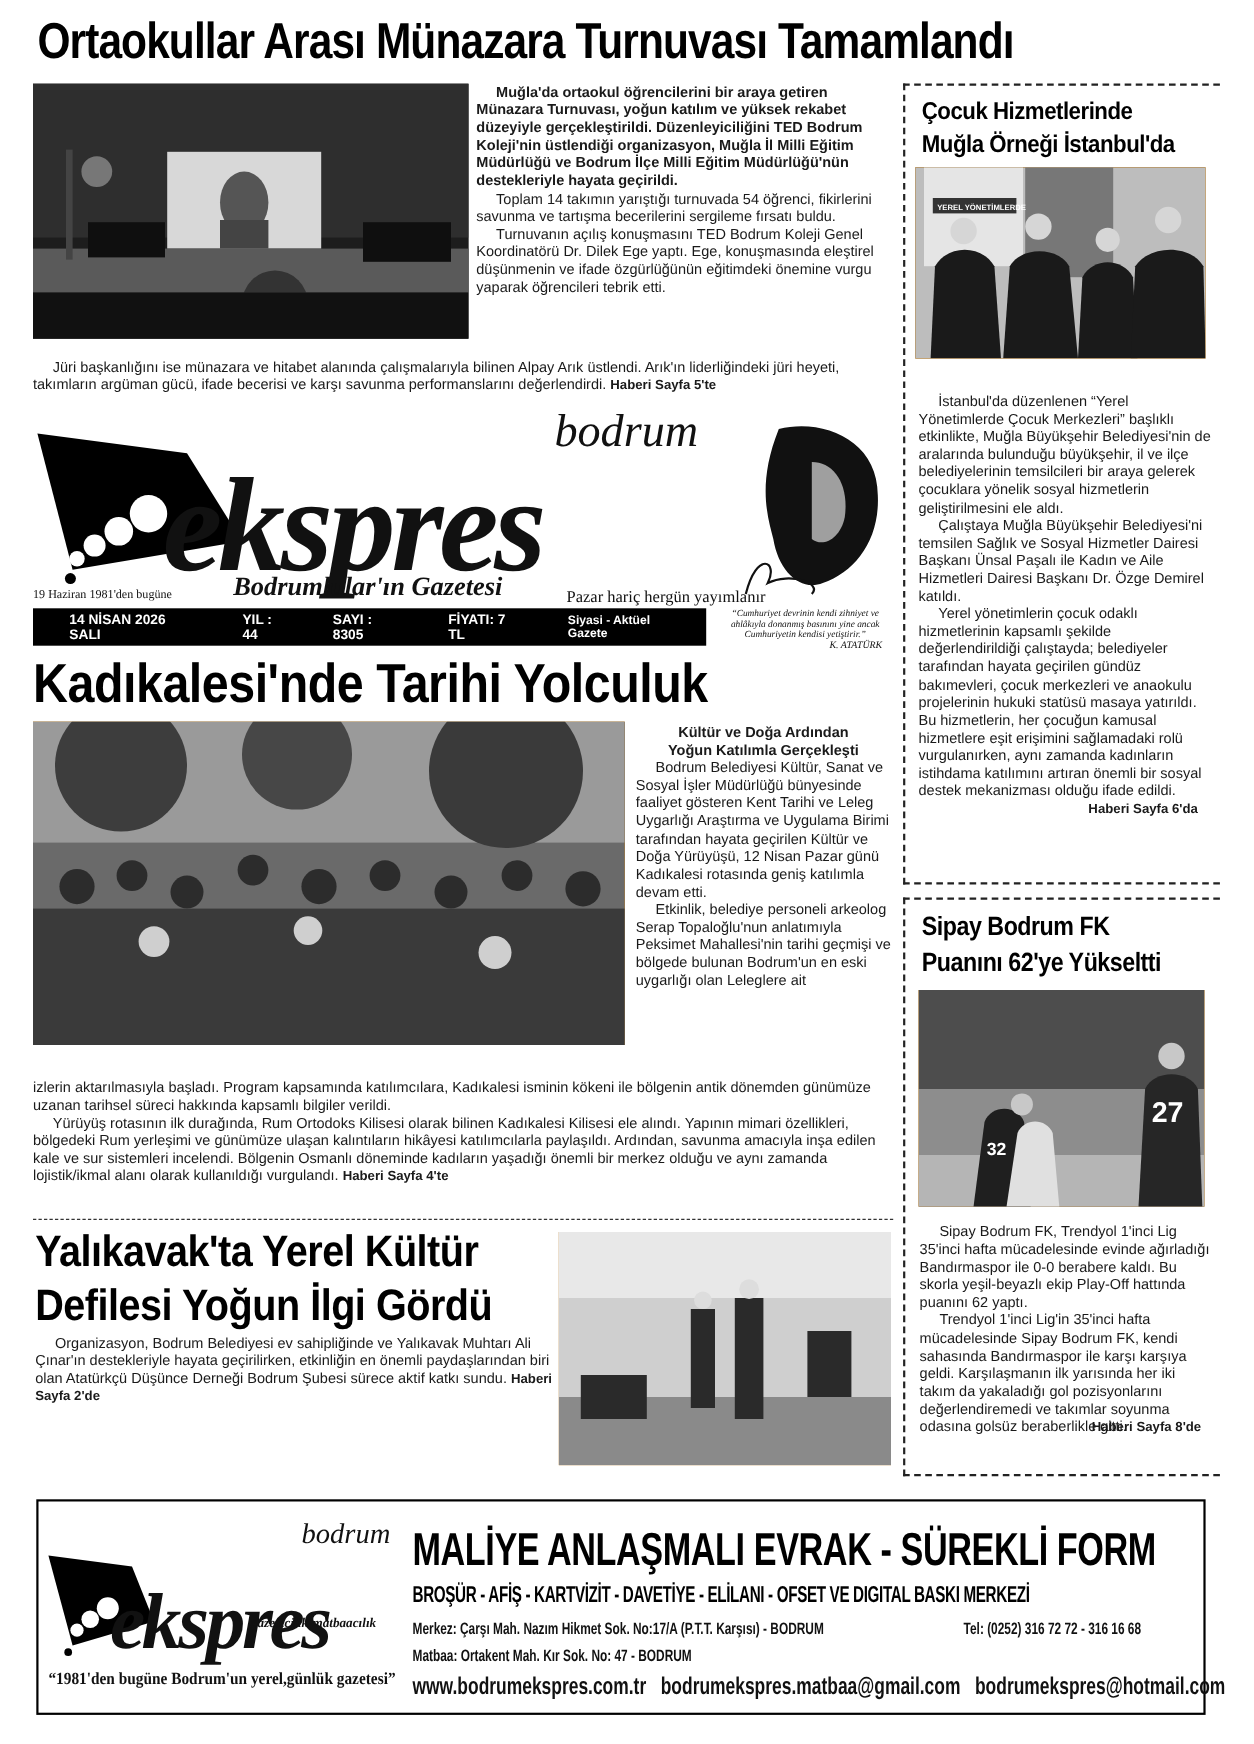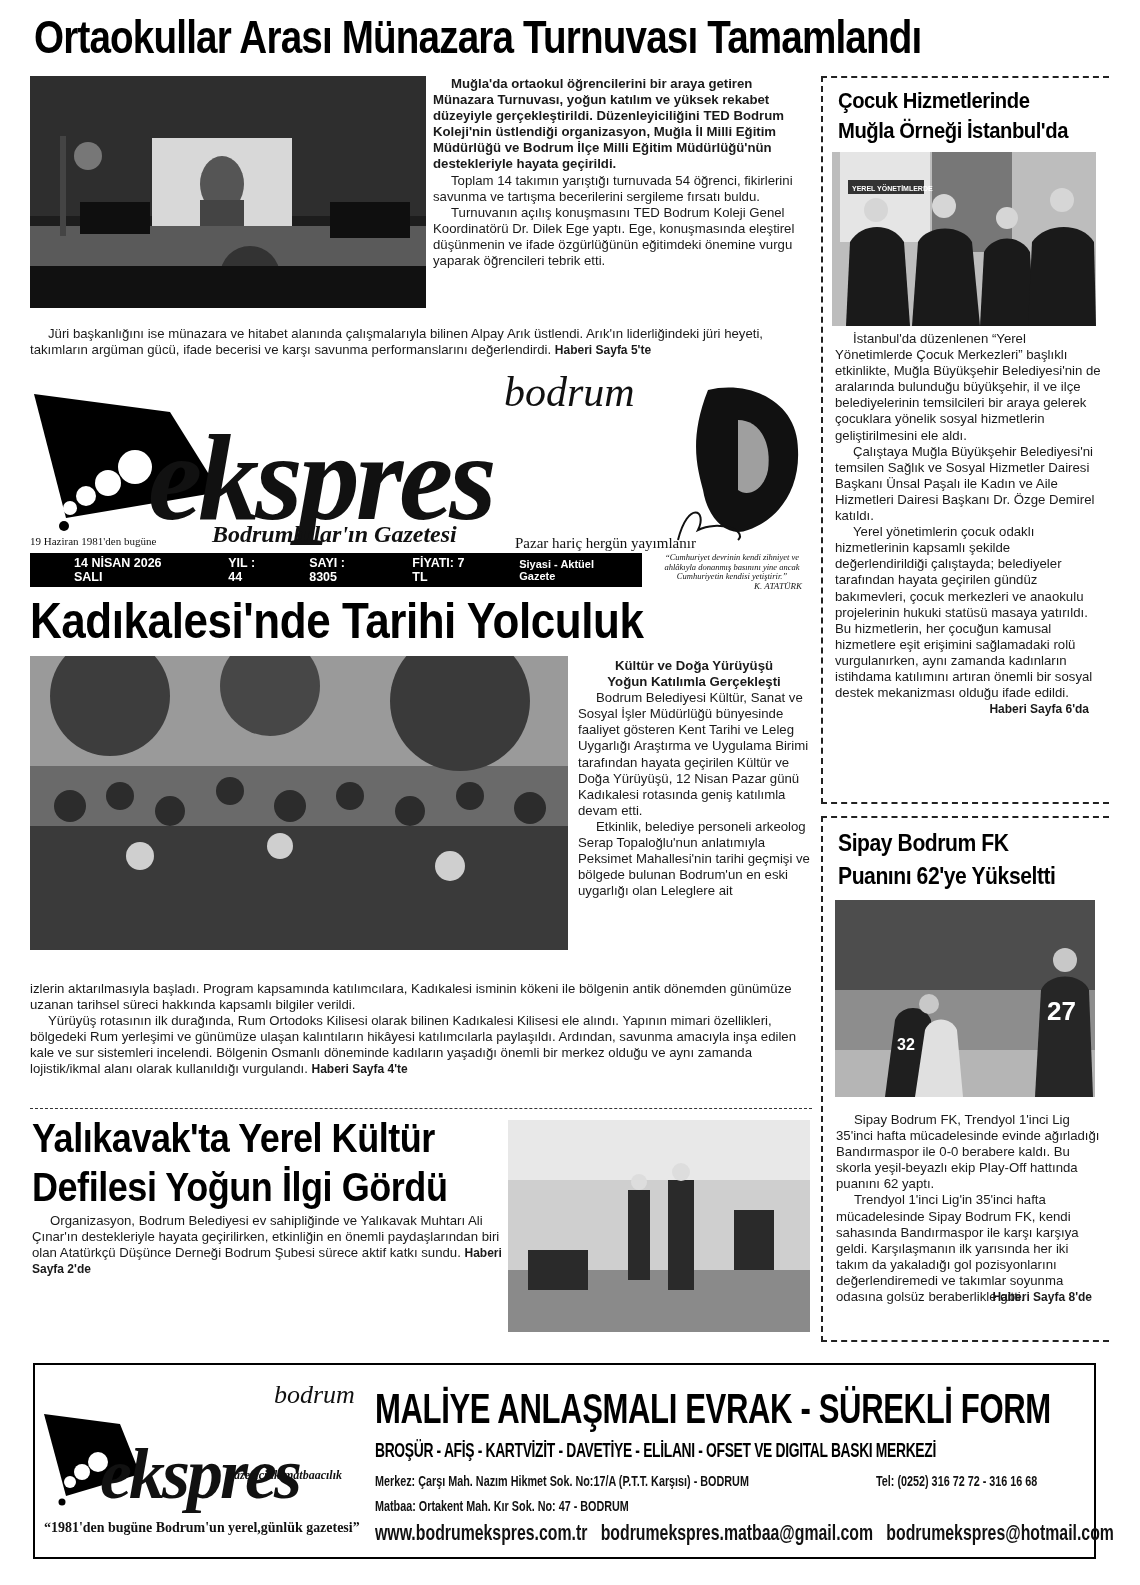--- a/index.html
+++ b/index.html
@@ -64,21 +64,21 @@
     <circle cx="34" cy="154" r="5" fill="#000"></circle>
   </svg>
   <div class="abs logo-e" style="left:118px; top:-6px; font-size:122px; line-height:140px; letter-spacing:-4px;">ekspres</div>
   <div class="abs" style="left:474px; top:-4px; font-family:'Liberation Serif', serif; font-style:italic; font-size:42px;">bodrum</div>
 </div>
 
 <div class="abs" style="left:30px; top:535px; font-family:'Liberation Serif', serif; font-size:11px;">19 Haziran 1981'den bugüne</div>
 <div class="abs" style="left:175px; top:521px; font-family:'Liberation Serif', serif; font-style:italic; font-weight:bold; font-size:24px;margin-left:37px;">Bodrumlular'ın Gazetesi</div>
 <div class="abs" style="left:515px; top:535px; font-family:'Liberation Serif', serif; font-size:15px;">Pazar hariç hergün yayımlanır</div>
 
-<div class="abs datebar" style="left:30px; top:553px; width:612px; height:34px; padding-left:44px; box-sizing:border-box;">
+<div class="abs datebar" style="left:30px; top:553px; width:612px; height:34px; padding-left:33px; box-sizing:border-box;">
   <span>14 NİSAN 2026 SALI</span>
   <span>YIL : 44</span>
   <span>SAYI : 8305</span>
   <span>FİYATI: 7 TL</span>
   <span style="margin-left:auto; margin-right:12px; font-size:11px;">Siyasi - Aktüel Gazete</span>
 </div>
 
 <div class="abs" style="left:668px; top:380px; width:140px; height:168px;">
   <svg width="140" height="168" viewBox="0 0 140 168">
     <path d="M40,10 C80,0 130,20 130,70 C132,110 110,140 80,150 C60,158 40,140 35,110 C30,90 20,60 40,10 Z" fill="#111"></path>
@@ -115,21 +115,21 @@
     <g fill="#cfcfcf">
       <circle cx="110" cy="200" r="14"></circle>
         <circle cx="250" cy="190" r="13"></circle>
         <circle cx="420" cy="210" r="15"></circle>
     </g>
   </svg>
 </div>
 
 <div class="abs body-text" style="left:578px; top:658px; width:232px;">
   <div class="lead" style="font-weight:bold; text-align:center;">
-    <div>Kültür ve Doğa Yürüyüşü</div>
+    <div>Kültür ve Doğa Ardından</div>
     <div>Yoğun Katılımla Gerçekleşti</div>
   </div>
   <p>Bodrum Belediyesi Kültür, Sanat ve Sosyal İşler Müdürlüğü bünyesinde faaliyet gösteren Kent Tarihi ve Leleg Uygarlığı Araştırma ve Uygulama Birimi tarafından hayata geçirilen Kültür ve Doğa Yürüyüşü, 12 Nisan Pazar günü Kadıkalesi rotasında geniş katılımla devam etti.</p>
   <p>Etkinlik, belediye personeli arkeolog Serap Topaloğlu'nun anlatımıyla Peksimet Mahallesi'nin tarihi geçmişi ve bölgede bulunan Bodrum'un en eski uygarlığı olan Leleglere ait</p>
 </div>
 
 <div class="abs body-text" style="left:30px; top:981px; width:782px;">
   <p style="text-indent:0;">izlerin aktarılmasıyla başladı. Program kapsamında katılımcılara, Kadıkalesi isminin kökeni ile bölgenin antik dönemden günümüze uzanan tarihsel süreci hakkında kapsamlı bilgiler verildi.</p>
   <p><span>Yürüyüş rotasının ilk durağında, Rum Ortodoks Kilisesi olarak bilinen Kadıkalesi Kilisesi ele alındı. Yapının mimari özellikleri, bölgedeki Rum yerleşimi ve günümüze ulaşan kalıntıların hikâyesi katılımcılarla paylaşıldı. Ardından, savunma amacıyla inşa edilen kale ve sur sistemleri incelendi. Bölgenin Osmanlı döneminde kadıların yaşadığı önemli bir merkez olduğu ve aynı zamanda lojistik/ikmal alanı olarak kullanıldığı vurgulandı.</span>
      <span class="ref">Haberi Sayfa 4'te</span></p>
@@ -187,21 +187,21 @@
     <g fill="#d6d6d6">
       <circle cx="44" cy="58" r="12"></circle>
         <circle cx="112" cy="54" r="12"></circle>
         <circle cx="175" cy="66" r="11"></circle>
         <circle cx="230" cy="48" r="12"></circle>
     </g>
     <text x="20" y="39" fill="#fff" font-size="7" font-family="Liberation Sans, sans-serif" font-weight="bold">YEREL YÖNETİMLERDE</text>
   </svg>
 </div>
 
-<div class="abs body-text" style="left:835px; top:331px; width:266px;">
+<div class="abs body-text" style="left:835px; top:357px; width:266px;">
   <p>İstanbul'da düzenlenen “Yerel Yönetimlerde Çocuk Merkezleri” başlıklı etkinlikte, Muğla Büyükşehir Belediyesi'nin de aralarında bulunduğu büyükşehir, il ve ilçe belediyelerinin temsilcileri bir araya gelerek çocuklara yönelik sosyal hizmetlerin geliştirilmesini ele aldı.</p>
   <p>Çalıştaya Muğla Büyükşehir Belediyesi'ni temsilen Sağlık ve Sosyal Hizmetler Dairesi Başkanı Ünsal Paşalı ile Kadın ve Aile Hizmetleri Dairesi Başkanı Dr. Özge Demirel katıldı.</p>
   <p>Yerel yönetimlerin çocuk odaklı hizmetlerinin kapsamlı şekilde değerlendirildiği çalıştayda; belediyeler tarafından hayata geçirilen gündüz bakımevleri, çocuk merkezleri ve anaokulu projelerinin hukuki statüsü masaya yatırıldı. Bu hizmetlerin, her çocuğun kamusal hizmetlere eşit erişimini sağlamadaki rolü vurgulanırken, aynı zamanda kadınların istihdama katılımını artıran önemli bir sosyal destek mekanizması olduğu ifade edildi.</p>
   <div class="ref" style="text-align:right; margin-right:12px;">Haberi Sayfa 6'da</div>
 </div>
 
 <div class="abs dash-box" style="left:821px; top:816px; width:288px; height:526px; border-right:none;"></div>
 
 <div class="abs headline" style="left:838px; top:826px; font-size:24px; line-height:33px; transform:scaleX(0.88);">
   <div>Sipay Bodrum FK</div>

